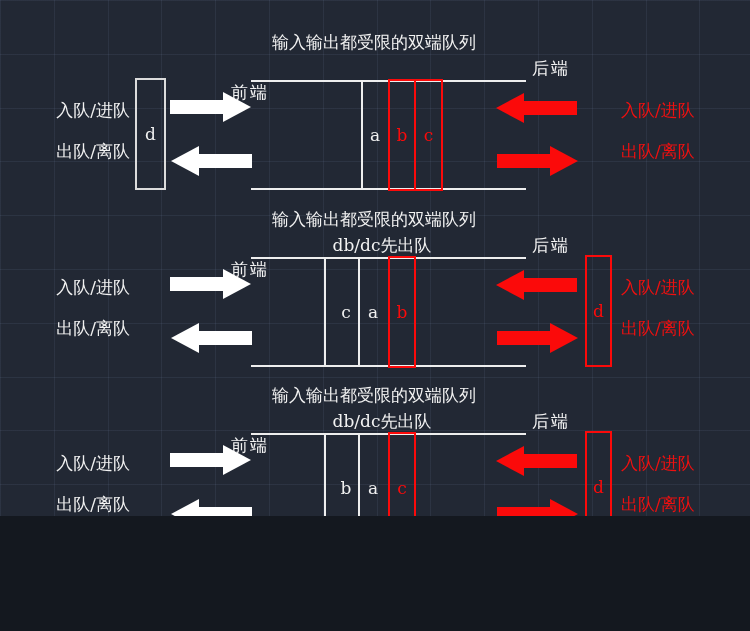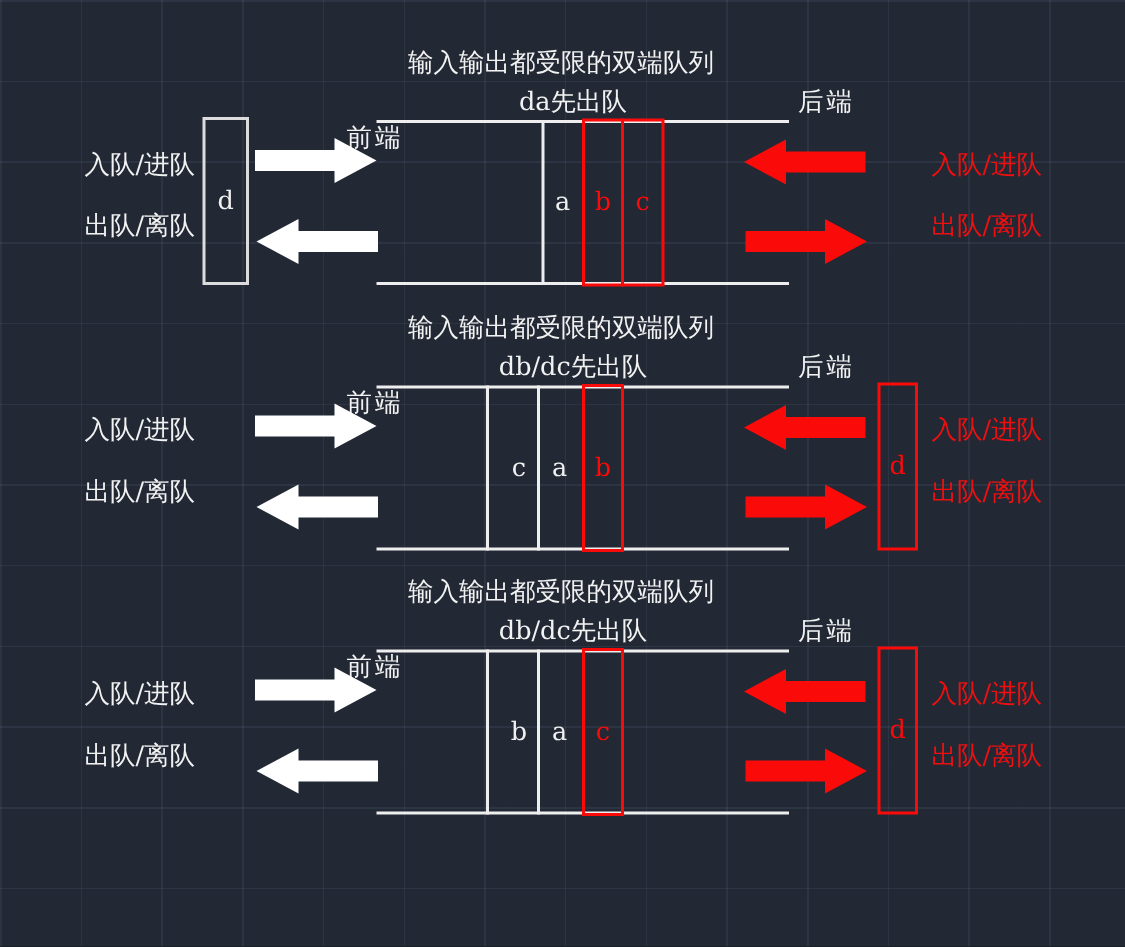--- a/index.html
+++ b/index.html
@@ -1,18 +1,18 @@
 <!DOCTYPE html>
 <html><head>
 <meta charset="utf-8">
 <style>
   html,body{margin:0;padding:0;background:#14181f;}
   .canvas{
     position:relative;
-    width:750px;height:631px;
+    width:750px;height:516px;
     background:#222834;
     overflow:hidden;
     font-family:"DejaVu Serif","Liberation Serif",serif;
   }
   .grid{
     position:absolute;inset:0;
     background-image:
       repeating-linear-gradient(to right, rgba(135,155,195,0.10) 0px, rgba(135,155,195,0.10) 1px, transparent 1px, transparent 53.8px),
       repeating-linear-gradient(to bottom, rgba(135,155,195,0.10) 0px, rgba(135,155,195,0.10) 1px, transparent 1px, transparent 53.8px);
   }
@@ -67,21 +67,20 @@
 </style>
 </head>
 <body>
 
 <div class="canvas">
   <div class="grid"></div>
 
   <section class="diagram" id="d1">
     <div class="title">输入输出都受限的双端队列</div>
     <div class="hdr front">前端</div>
-    <div class="hdr caption">da先出队</div>
     <div class="hdr rear">后端</div>
 
     <div class="qline qtop"></div>
     <div class="qline qbot"></div>
     <div class="vdiv" style="left:361px"></div>
     <div class="cellletter" style="left:361px">a</div>
     <div class="redcell" style="left:388px;width:28px">
         <span style="position:static">b</span>
       </div>
     <div class="redcell" style="left:414px;width:29px">

